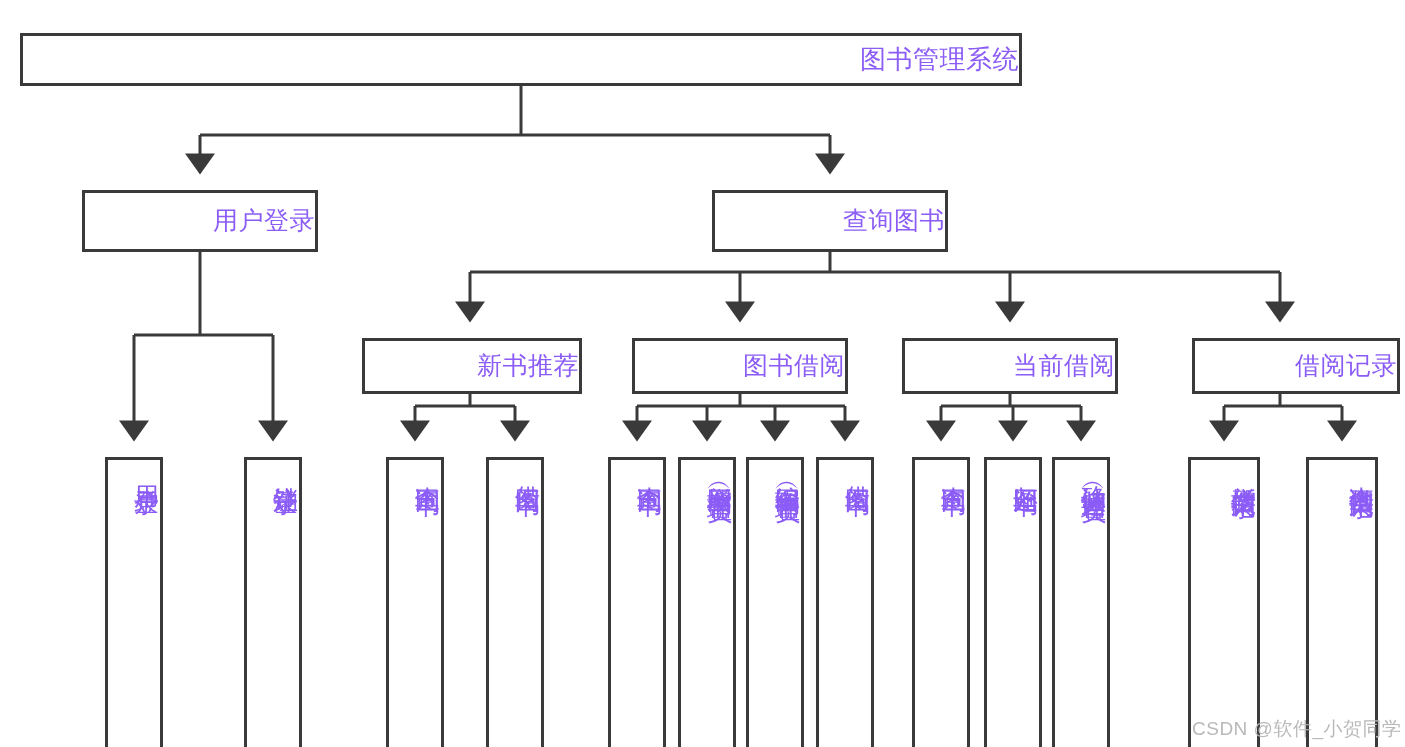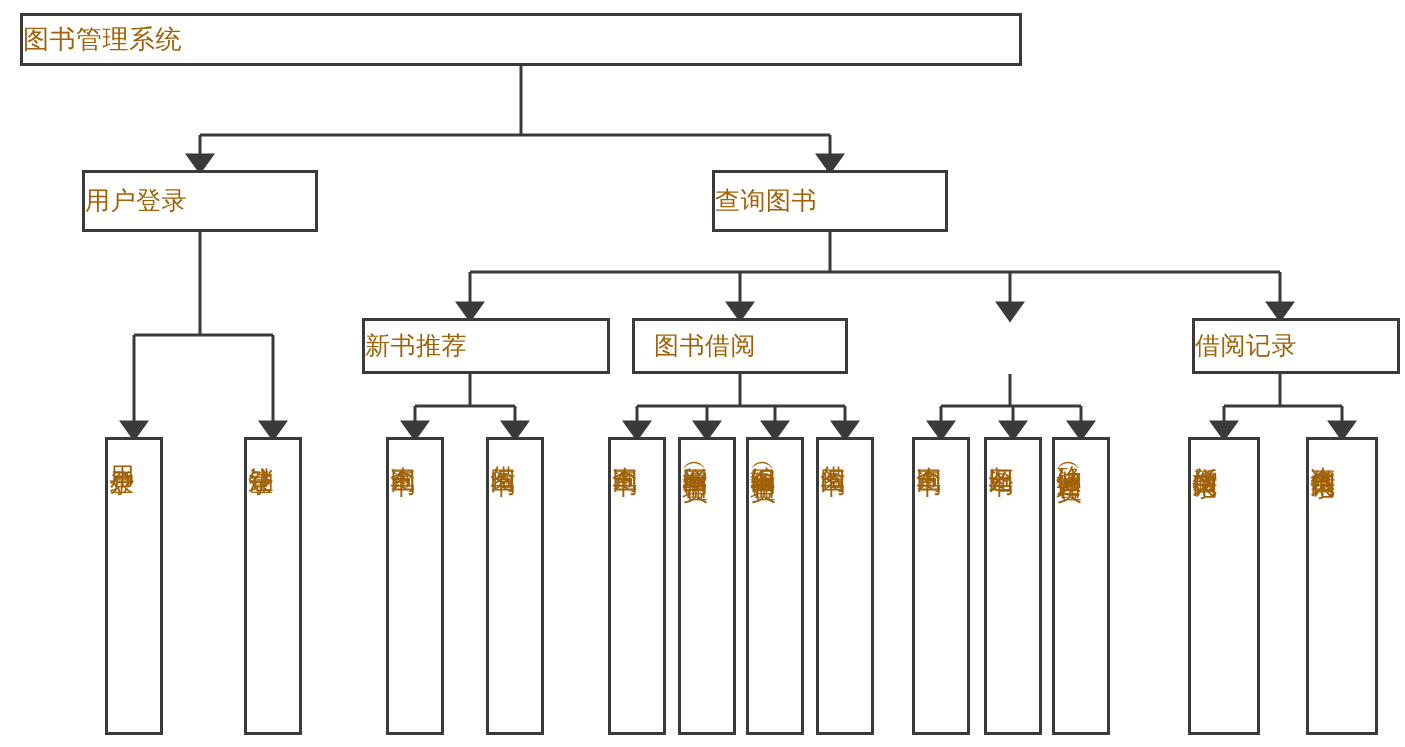--- a/index.html
+++ b/index.html
@@ -26,23 +26,24 @@
     height: 747px;
     pointer-events: none;
   }
   .node {
     position: absolute;
     box-sizing: border-box;
     background: #ffffff;
     border: 3px solid #3a3a3a;
     display: flex;
     align-items: center;
-    justify-content: flex-start;
-    color: #a16207;
+    justify-content: flex-end;
+    color: #8b5cf6;
     overflow: hidden;
+    margin-top: 20px;
   }
   .node .lbl {
     display: block;
     text-align: center;
     line-height: 1.18;
     letter-spacing: 0.5px;
   }
   
   .node.h .lbl {
     writing-mode: horizontal-tb;
@@ -129,25 +130,28 @@
     <span class="lbl">图书管理系统</span>
   </div>
 
   <div class="node h" style="left:82px; top:170px; width:236px; height:62px;">
     <span class="lbl">用户登录</span>
   </div>
   <div class="node h" style="left:712px; top:170px; width:236px; height:62px;">
     <span class="lbl">查询图书</span>
   </div>
 
-  <div class="node h" style="left:362px; top:318px; width:248px; height:56px;">
+  <div class="node h" style="left:362px; top:318px; width:220px; height:56px;">
     <span class="lbl">新书推荐</span>
   </div>
   <div class="node h" style="left:632px; top:318px; width:216px; height:56px;padding-left:19px;">
     <span class="lbl">图书借阅</span>
+  </div>
+  <div class="node h" style="left:902px; top:318px; width:216px; height:56px;">
+    <span class="lbl">当前借阅</span>
   </div>
   <div class="node h" style="left:1192px; top:318px; width:208px; height:56px;">
     <span class="lbl">借阅记录</span>
   </div>
 
   <div class="node v" style="left:105px; top:437px; width:58px; height:298px;">
     <span class="lbl">用户登录</span>
   </div>
   <div class="node v" style="left:244px; top:437px; width:58px; height:298px;">
     <span class="lbl">注销登录</span>
@@ -179,14 +183,15 @@
   <div class="node v" style="left:1052px; top:437px; width:58px; height:298px;">
     <span class="lbl">确认归还（管理员）</span>
   </div>
   <div class="node v" style="left:1188px; top:437px; width:72px; height:298px;">
     <span class="lbl">新增借阅记录</span>
   </div>
   <div class="node v" style="left:1306px; top:437px; width:72px; height:298px;">
     <span class="lbl">查询借阅记录</span>
   </div>
 
+  <div class="watermark" style="left:1192px; top:716px;">CSDN @软件_小贺同学</div>
 
 </div>
 
 </body></html>

